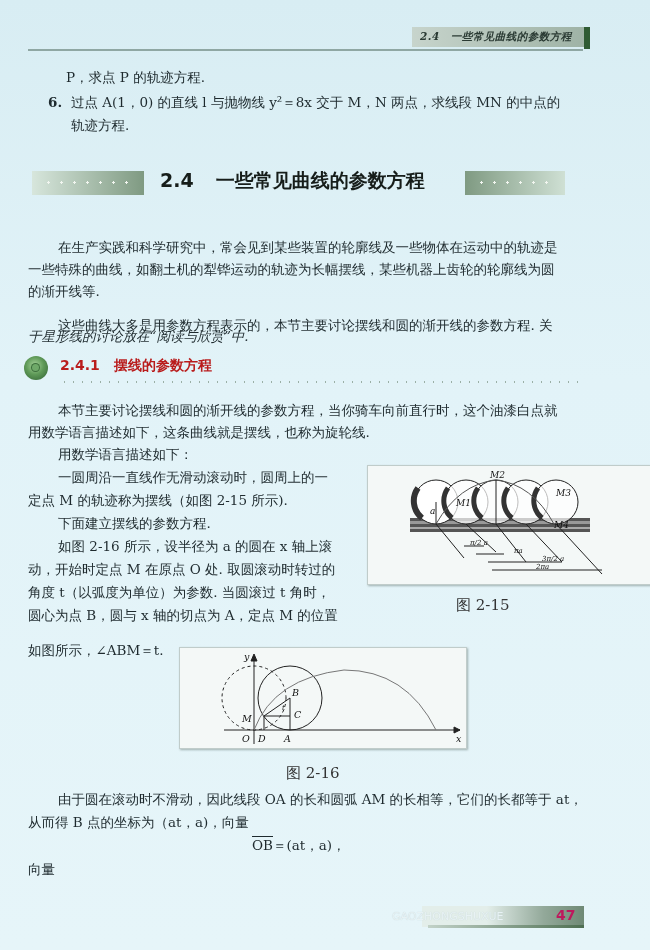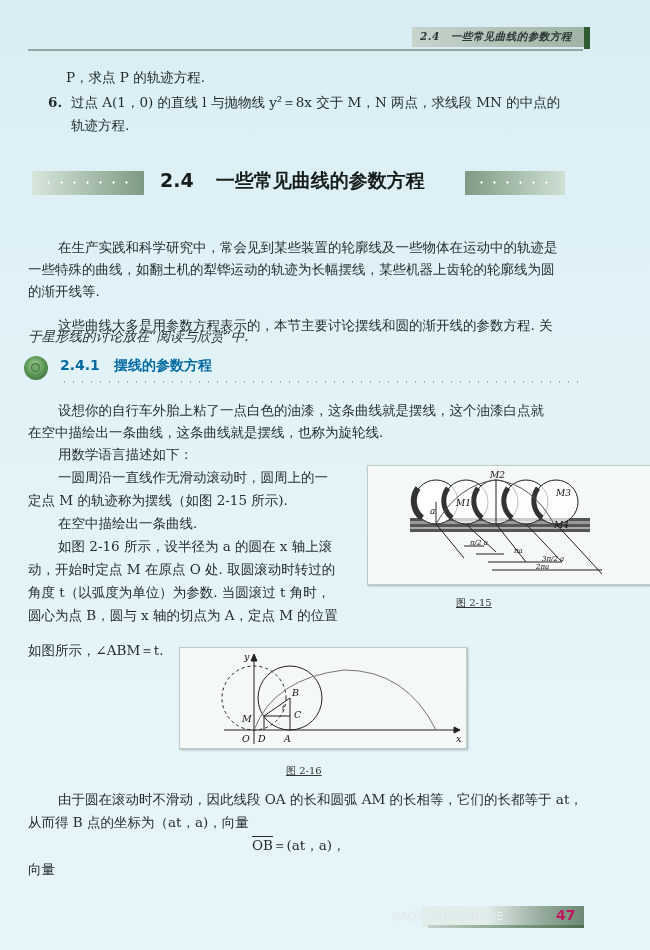--- a/index.html
+++ b/index.html
@@ -17,24 +17,24 @@
   .b{font-weight:bold;}
   
   .ban-l{left:32px;top:171px;width:112px;height:24px;background:linear-gradient(90deg,#d7e6dc 0%,#7f9a82 100%);}
   .ban-r{left:465px;top:171px;width:100px;height:24px;background:linear-gradient(90deg,#7f9a82 0%,#cfe0d4 100%);}
   .dots{position:absolute;top:10px;left:10px;right:10px;height:3px;
     background-image:radial-gradient(circle,#f2f6f0 1px,transparent 1.3px);background-size:13px 3px;}
   .ban-title{left:160px;top:168px;font-family:"DejaVu Sans","Liberation Sans",sans-serif;font-weight:bold;font-size:19px;color:#161d1a;white-space:nowrap;}
   .sub-icon{left:24px;top:356px;width:24px;height:24px;border-radius:50%;
     background:radial-gradient(circle at 45% 40%,#a8d49c 0%,#5f9a58 45%,#2e5e31 100%);}
   .sub-icon::after{content:"";position:absolute;left:8px;top:8px;width:7px;height:7px;border-radius:50%;background:#6fa969;box-shadow:0 0 0 1px #3c6e3b;}
-  .sub-title{left:60px;top:357px;font-family:"DejaVu Sans","Liberation Sans",sans-serif;font-weight:bold;font-size:14px;color:#0369a1;white-space:nowrap;}
+  .sub-title{left:60px;top:357px;font-family:"DejaVu Sans","Liberation Sans",sans-serif;font-weight:bold;font-size:14px;color:#b91c1c;white-space:nowrap;}
   .sub-dots{left:60px;top:381px;width:520px;height:2px;background-image:radial-gradient(circle,#9bb0a6 .8px,transparent 1px);background-size:9px 2px;}
   .fig{background:#f4f8f7;border:1px solid #c0ccca;box-shadow:1px 1px 2px #9fb0b0;padding-left:36px;}
-  .caption{font-size:10px;color:#333;white-space:nowrap;text-decoration:underline;}
+  .caption{font-size:15px;color:#333;white-space:nowrap;}
   .foot-bar{left:422px;top:906px;width:162px;height:21px;background:linear-gradient(90deg,#e3eeea 0%,#e3eeea 40%,#93a99a 75%,#6f8975 100%);}
   .foot-line{left:428px;top:925px;width:156px;height:3px;background:linear-gradient(90deg,#c2d2c8,#4e6f52);}
   .foot-brand{left:392px;top:910px;font-family:"DejaVu Sans","Liberation Sans",sans-serif;font-size:11px;color:#e8f2f4;letter-spacing:0;text-shadow:0 0 1px #b9cdd0;white-space:nowrap;}
   .foot-num{left:556px;top:907px;font-family:"DejaVu Sans","Liberation Sans",sans-serif;font-weight:bold;font-size:14px;color:#be185d;}
   .ov{text-decoration:overline;}
 </style>
 </head>
 <body>
 
 <div class="abs hdr-tab">
@@ -59,26 +59,26 @@
 <div class="abs txt" style="left:58px;top:236px;">在生产实践和科学研究中，常会见到某些装置的轮廓线及一些物体在运动中的轨迹是</div>
 <div class="abs txt" style="left:28px;top:258px;">一些特殊的曲线，如翻土机的犁铧运动的轨迹为长幅摆线，某些机器上齿轮的轮廓线为圆</div>
 <div class="abs txt" style="left:28px;top:280px;">的渐开线等.</div>
 <div class="abs txt" style="left:58px;top:303px;margin-top:11px;">这些曲线大多是用参数方程表示的，本节主要讨论摆线和圆的渐开线的参数方程. 关</div>
 <div class="abs txt" style="left:28px;top:325px;font-style:italic;">于星形线的讨论放在“阅读与欣赏”中.</div>
 
 <div class="abs sub-icon"></div>
 <div class="abs sub-title"><span>2.4.1</span><span style="display:inline-block;width:14px"></span><span>摆线的参数方程</span></div>
 <div class="abs sub-dots"></div>
 
-<div class="abs txt" style="left:58px;top:399px;">设想你的自行车外胎上粘了一点白色的油漆，这条曲线就是摆线，这个油漆白点就</div>
-<div class="abs txt" style="left:28px;top:421px;">在空中描绘出一条曲线，这条曲线就是摆线，也称为旋轮线.</div>
+<div class="abs txt" style="left:58px;top:399px;">本节主要讨论摆线和圆的渐开线的参数方程，当你骑车向前直行时，这个油漆白点就</div>
+<div class="abs txt" style="left:28px;top:421px;">用数学语言描述如下，这条曲线就是摆线，也称为旋轮线.</div>
 <div class="abs txt" style="left:58px;top:443px;">用数学语言描述如下：</div>
 <div class="abs txt" style="left:58px;top:466px;">一圆周沿一直线作无滑动滚动时，圆周上的一</div>
 <div class="abs txt" style="left:28px;top:489px;text-align:right;">定点 M 的轨迹称为摆线（如图 2-15 所示).</div>
-<div class="abs txt" style="left:58px;top:512px;">在空中描绘出一条曲线.</div>
+<div class="abs txt" style="left:58px;top:512px;">下面建立摆线的参数方程.</div>
 <div class="abs txt" style="left:58px;top:535px;">如图 2-16 所示，设半径为 a 的圆在 x 轴上滚</div>
 <div class="abs txt" style="left:28px;top:558px;">动，开始时定点 M 在原点 O 处. 取圆滚动时转过的</div>
 <div class="abs txt" style="left:28px;top:581px;">角度 t（以弧度为单位）为参数. 当圆滚过 t 角时，</div>
 <div class="abs txt" style="left:28px;top:604px;">圆心为点 B，圆与 x 轴的切点为 A，定点 M 的位置</div>
 <div class="abs txt" style="left:28px;top:627px;margin-top:12px;">如图所示，∠ABM＝t.</div>
 
 <div class="abs fig" style="left:367px;top:465px;width:247px;height:118px;">
   <svg width="247" height="118" viewBox="0 0 247 118">
     <rect x="6" y="52" width="180" height="14" fill="#555"></rect>
     <rect x="6" y="55" width="180" height="3" fill="#999"></rect>

